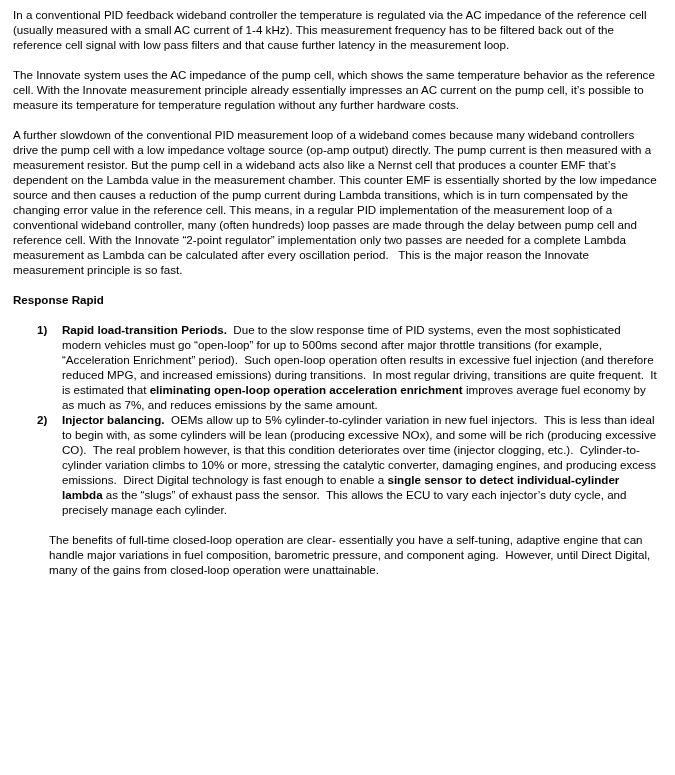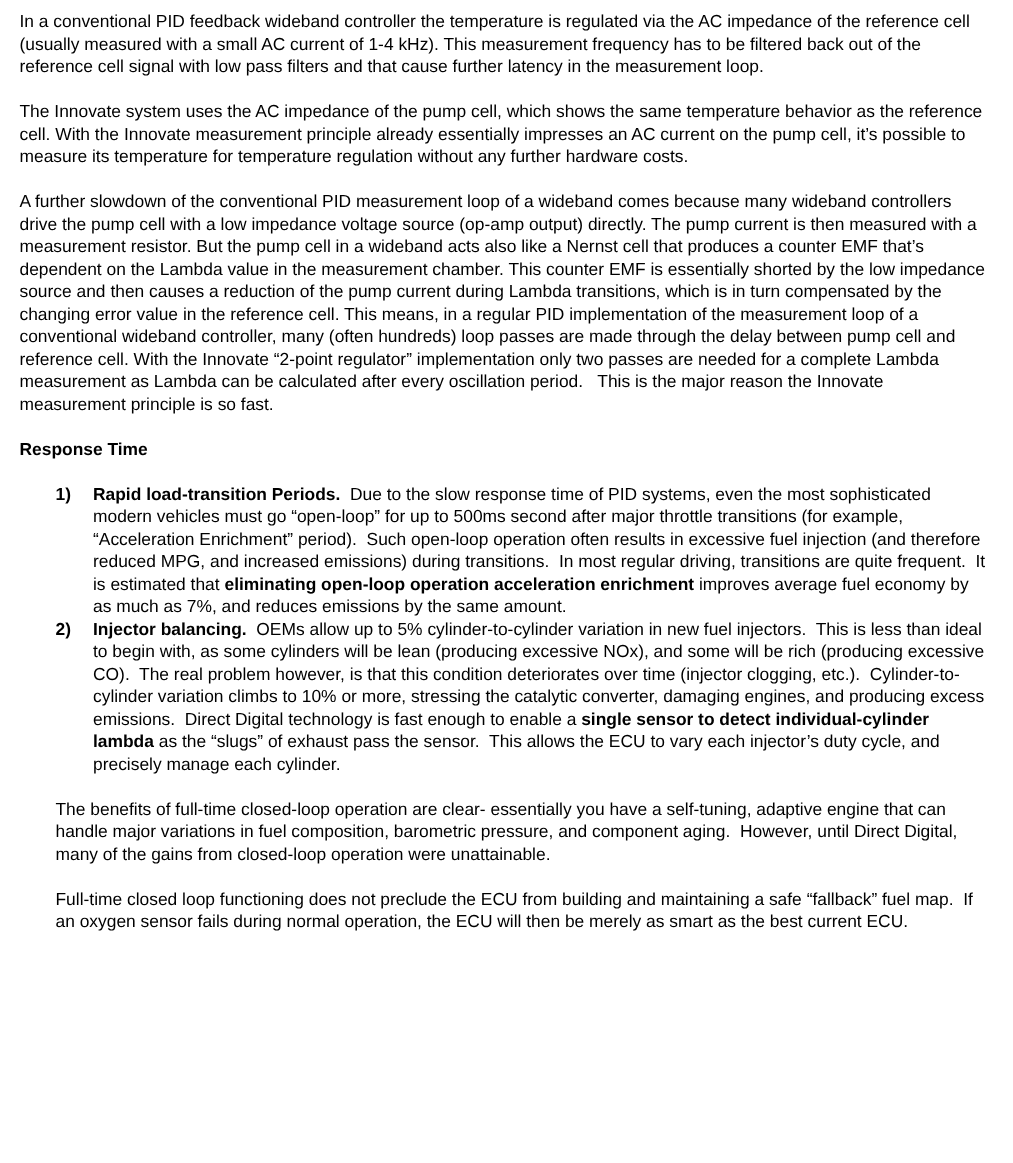--- a/index.html
+++ b/index.html
@@ -10,43 +10,42 @@
     background: #ffffff;
     padding: 7px 12px 0 13px;
     overflow: hidden;
     font-family: "Liberation Sans", sans-serif;
     font-size: 11.6px;
     line-height: 15px;
     color: #000000;
   }
   .block { margin: 0 0 15px 0; white-space: pre-wrap; }
   .heading { font-weight: bold; }
-  .indented { margin-left: 24px; }
+  .indented { margin-left: 36px; }
   .list { margin: 0 0 15px 0; }
   .list-item { display: flex; margin: 0; }
   .list-number { flex: 0 0 25px; width: 25px; margin-left: 24px; font-weight: bold; }
   .list-text { flex: 1 1 auto; white-space: pre-wrap; }
   .seg-bold { font-weight: bold; }
   .seg-italic { }
 </style>
 </head>
 <body>
 
 <div class="page">
   <div class="doc">
       <div class="block"><span class="">In a conventional PID feedback wideband controller the temperature is regulated via the AC impedance of the reference cell (usually measured with a small AC current of 1-4 kHz). This measurement frequency has to be filtered back out of the reference cell signal with low pass filters and that cause further latency in the measurement loop.</span></div>
       <div class="block"><span class="">The Innovate system uses the AC impedance of the pump cell, which shows the same temperature behavior as the reference cell. With the Innovate measurement principle already essentially impresses an AC current on the pump cell, it’s possible to measure its temperature for temperature regulation without any further hardware costs.</span></div>
       <div class="block"><span class="">A further slowdown of the conventional PID measurement loop of a wideband comes because many wideband controllers drive the pump cell with a low impedance voltage source (op-amp output) directly. The pump current is then measured with a measurement resistor. But the pump cell in a wideband acts also like a Nernst cell that produces a counter EMF that’s dependent on the Lambda value in the measurement chamber. This counter EMF is essentially shorted by the low impedance source and then causes a reduction of the pump current during Lambda transitions, which is in turn compensated by the changing error value in the reference cell. This means, in a regular PID implementation of the measurement loop of a conventional wideband controller, many (often hundreds) loop passes are made through the delay between pump cell and reference cell. With the Innovate “2-point regulator” implementation only two passes are needed for a complete Lambda measurement as Lambda can be calculated after every oscillation period.   This is the major reason the Innovate measurement principle is so fast.</span></div>
-      <div class="block heading"><span class="seg-bold ">Response Time</span></div>
+      <div class="block heading"><span class="seg-bold ">Response Rapid</span></div>
       <div class="list">
         <div class="list-item">
           <span class="list-number">1)</span>
           <div class="list-text"><span class="seg-bold ">Rapid load-transition Periods.</span><span class="">  Due to the slow response time of PID systems, even the most sophisticated modern vehicles must go “open-loop” for up to 500ms second after major throttle transitions (for example, “Acceleration Enrichment” period).  Such open-loop operation often results in excessive fuel injection (and therefore reduced MPG, and increased emissions) during transitions.  In most regular driving, transitions are quite frequent.  It is estimated that </span><span class="seg-bold ">eliminating open-loop operation acceleration enrichment</span><span class=""> improves average fuel economy by as much as 7%, and reduces emissions by the same amount.</span></div>
         </div>
         <div class="list-item">
           <span class="list-number">2)</span>
           <div class="list-text"><span class="seg-bold ">Injector balancing.</span><span class="">  OEMs allow up to 5% cylinder-to-cylinder variation in new fuel injectors.  This is less than ideal to begin with, as some cylinders will be lean (producing excessive NOx), and some will be rich (producing excessive CO).  The real problem however, is that this condition deteriorates over time (injector clogging, etc.).  Cylinder-to-cylinder variation climbs to 10% or more, stressing the catalytic converter, damaging engines, and producing excess emissions.  Direct Digital technology is fast enough to enable a </span><span class="seg-bold ">single sensor to detect </span><span class="seg-bold seg-italic">individual-cylinder</span><span class="seg-bold "> lambda</span><span class=""> as the “slugs” of exhaust pass the sensor.  This allows the ECU to vary each injector’s duty cycle, and precisely manage each cylinder.</span></div>
         </div>
       </div>
       <div class="block indented"><span class="">The benefits of full-time closed-loop operation are clear- essentially you have a self-tuning, adaptive engine that can handle major variations in fuel composition, barometric pressure, and component aging.  However, until Direct Digital, many of the gains from closed-loop operation were unattainable.</span></div>
-      <div class="block indented"><span class="">Full-time closed loop functioning does not preclude the ECU from building and maintaining a safe “fallback” fuel map.  If an oxygen sensor fails during normal operation, the ECU will then be merely as smart as the best current ECU.</span></div>
     </div>
 </div>
 
 </body></html>

